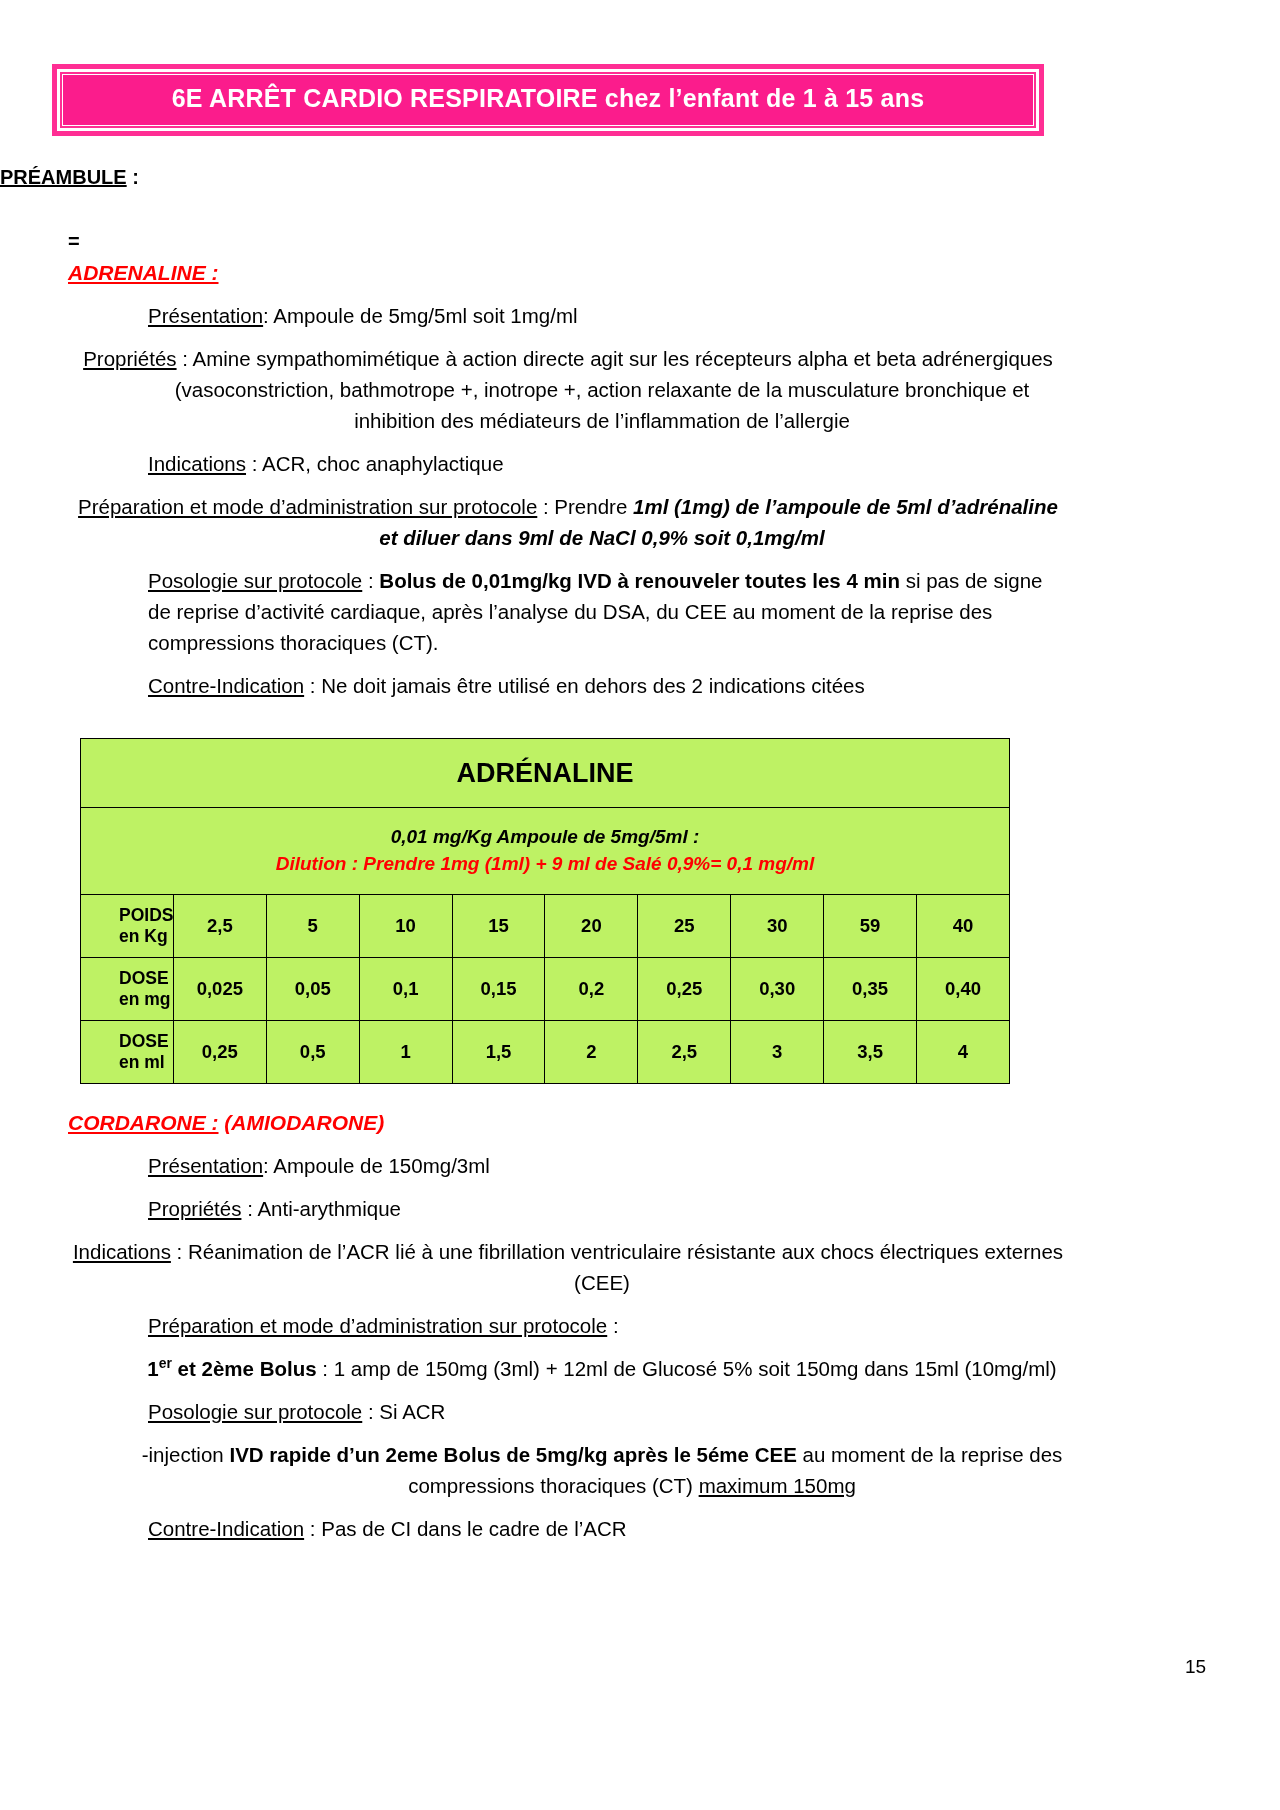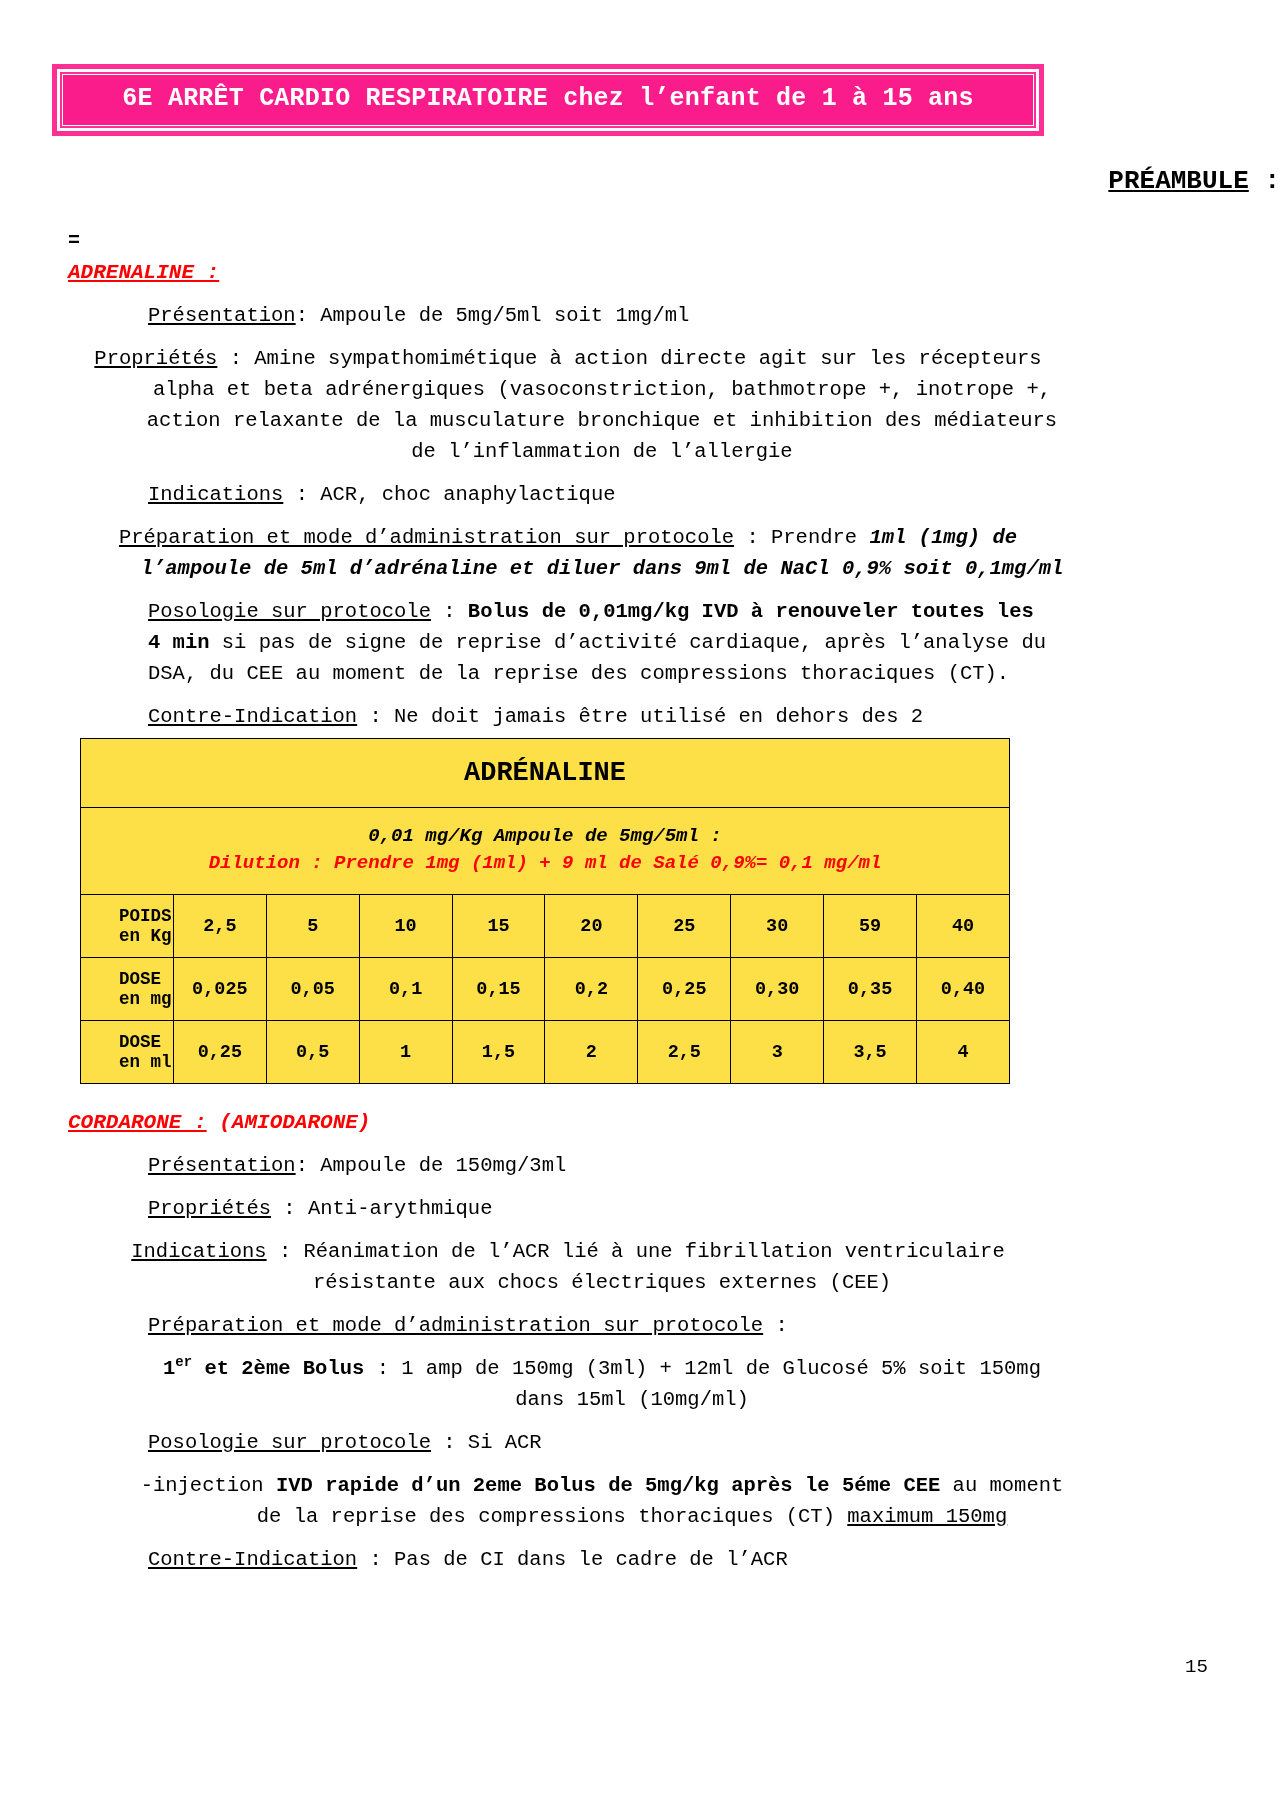--- a/index.html
+++ b/index.html
@@ -15,21 +15,20 @@
     position: relative;
     overflow: hidden;
   }
 
   .page {
     position: relative;
     width: 1198px;
     height: 1810px;
     box-sizing: border-box;
     padding: 0;
-    font-family: Liberation Mono, monospace;
   }
 
   
   .banner-wrap {
     position: absolute;
     left: 52px;
     top: 64px;
     width: 992px;
     box-sizing: border-box;
     background: #FF2E94;
@@ -55,22 +54,22 @@
     line-height: 1.1;
     white-space: nowrap;
   }
 
   
   .preambule {
     position: absolute;
     left: 0;
     top: 166px;
     width: 1280px;
-    text-align: right;
-    font-size: 26px;
+    text-align: left;
+    font-size: 20px;
     font-weight: bold;
   }
   .preambule .u { text-decoration: underline; }
 
   .content {
     position: absolute;
     left: 68px;
     top: 228px;
     width: 1000px;
     font-size: 20.5px;
@@ -107,21 +106,21 @@
   .tbl-wrap {
     position: absolute;
     left: 80px;
     top: 738px;
     width: 930px;
   }
   table.dose {
     border-collapse: collapse;
     width: 930px;
     table-layout: fixed;
-    background: #fde047;
+    background: #bef264;
   }
   table.dose td {
     border: 1.6px solid #000000;
     text-align: center;
     vertical-align: middle;
     padding: 0;
   }
   .t-title {
     font-size: 27px;
     font-weight: bold;

